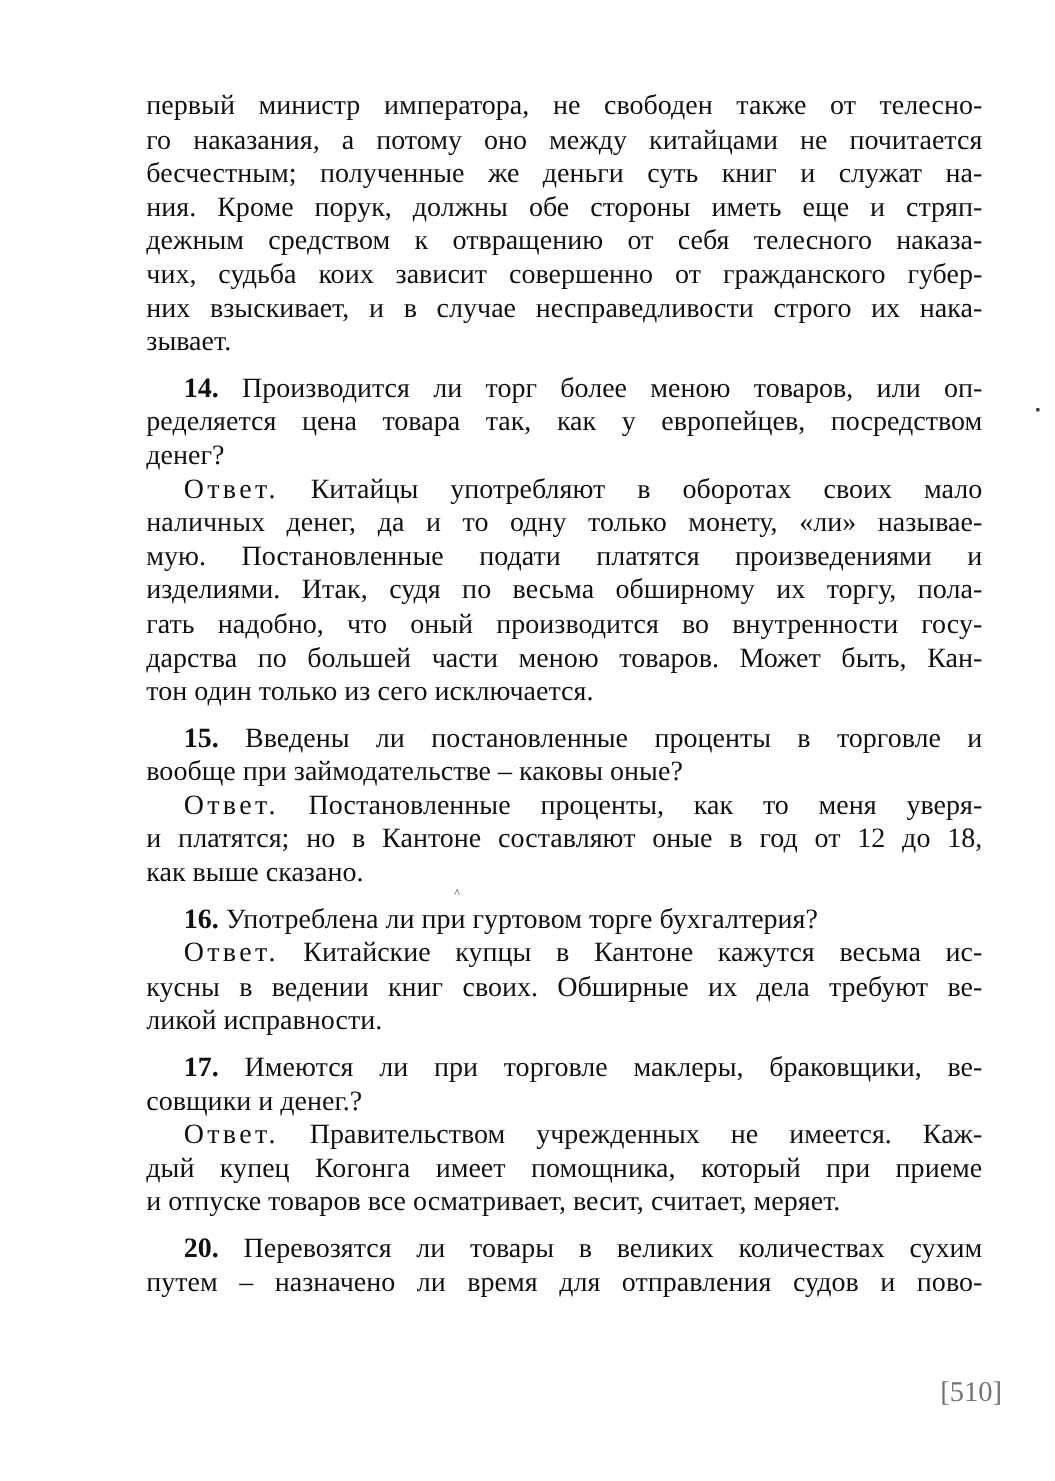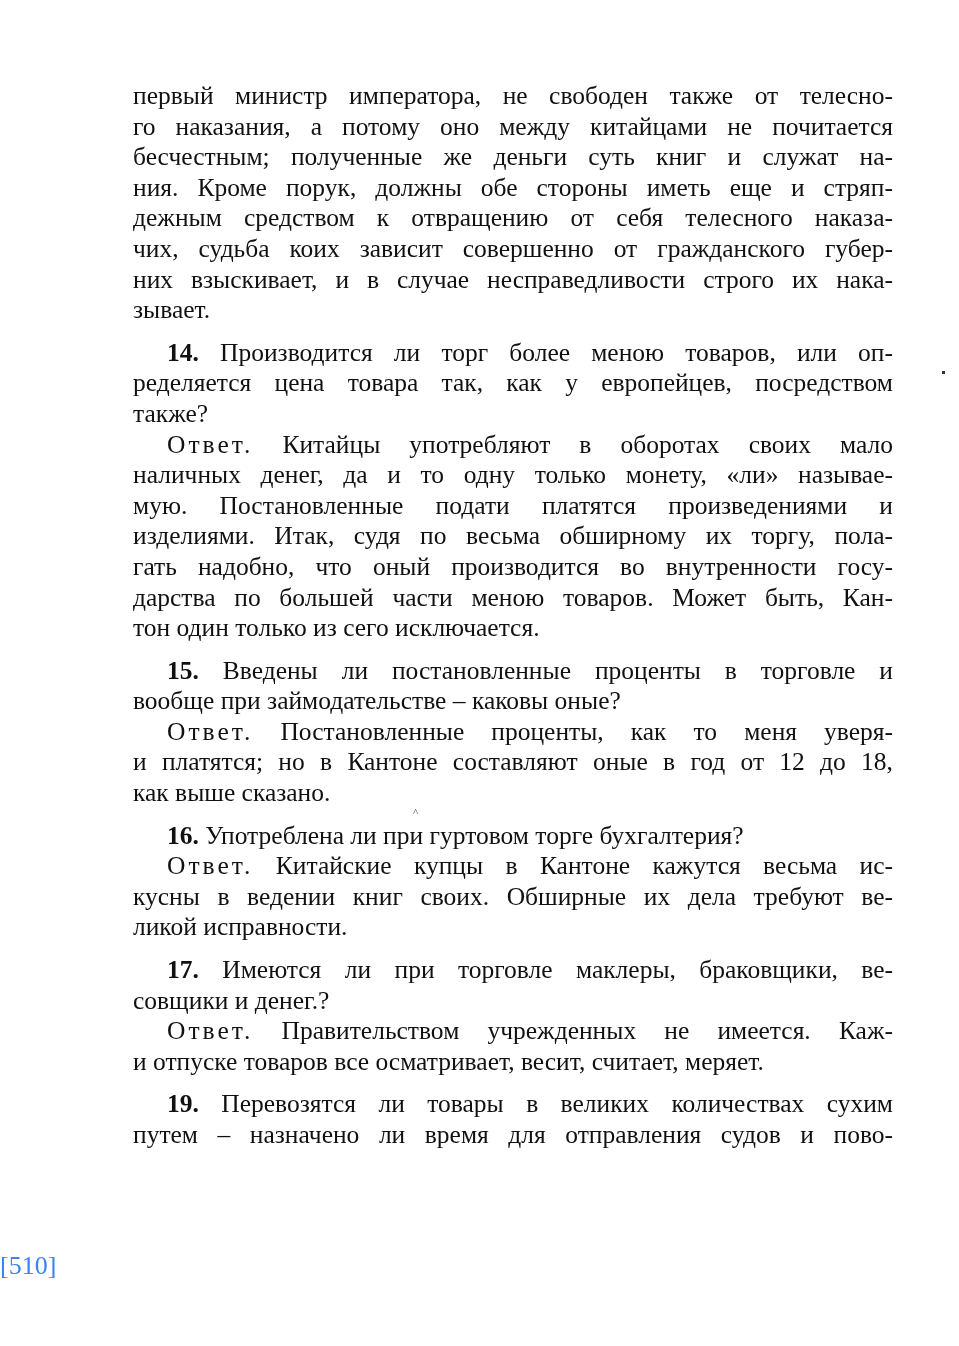--- a/index.html
+++ b/index.html
@@ -11,22 +11,22 @@
     text-align: justify; text-align-last: left; margin-top: 40px;
   }
   .line { display: block; white-space: nowrap; text-align: justify; text-align-last: justify; }
   .line.last { text-align-last: left; }
   .ind { padding-left: 34px; }
   .para { margin: 0; }
   .gap { height: 12px; }
   .num { font-weight: bold; }
   .answer-label { letter-spacing: 3px; }
   .page-num {
-    position: absolute; left: 0; width: 911px; top: 1251px; text-align: left;
-    font-family: "Liberation Serif", "DejaVu Serif", serif; font-size: 26px; color: #3b82f6;
+    position: absolute; left: 0; width: 911px; top: 1251px; text-align: right;
+    font-family: "Liberation Serif", "DejaVu Serif", serif; font-size: 26px; color: #737373;
   }
   .speck { position: absolute; left: 942px; top: 371px; width: 3px; height: 3px; background: #333; }
   .caret { position: absolute; left: 413px; top: 806px; font-size: 11px; color: #444;
     font-family: "Liberation Serif", serif; }
 </style>
 </head>
 <body>
 
 <div class="page">
   <div class="para">
@@ -38,21 +38,21 @@
     <span class="line">чих, судьба коих зависит совершенно от гражданского губер-</span>
     <span class="line">них взыскивает, и в случае несправедливости строго их нака-</span>
     <span class="line last">зывает.</span>
   </div>
 
   <div id="sections">
       <div class="gap"></div>
       <div class="para">
         <span class="line ind"><span class="num">14.</span> <span>Производится ли торг более меною товаров, или оп-</span></span>
         <span class="line"><span>ределяется цена товара так, как у европейцев, посредством</span></span>
-        <span class="line last"><span>также?</span></span>
+        <span class="line last"><span>денег?</span></span>
       </div>
       <div class="para">
         <span class="line ind"><span class="answer-label">Ответ.</span>  <span>Китайцы употребляют в оборотах своих мало</span></span>
         <span class="line"><span>наличных денег, да и то одну только монету, «ли» называе-</span></span>
         <span class="line"><span>мую. Постановленные подати платятся произведениями и</span></span>
         <span class="line"><span>изделиями. Итак, судя по весьма обширному их торгу, пола-</span></span>
         <span class="line"><span>гать надобно, что оный производится во внутренности госу-</span></span>
         <span class="line"><span>дарства по большей части меною товаров. Может быть, Кан-</span></span>
         <span class="line last"><span>тон один только из сего исключается.</span></span>
       </div>
@@ -75,25 +75,26 @@
         <span class="line"><span>кусны в ведении книг своих. Обширные их дела требуют ве-</span></span>
         <span class="line last"><span>ликой исправности.</span></span>
       </div>
       <div class="gap"></div>
       <div class="para">
         <span class="line ind"><span class="num">17.</span> <span>Имеются ли при торговле маклеры, браковщики, ве-</span></span>
         <span class="line last"><span>совщики и денег.?</span></span>
       </div>
       <div class="para">
         <span class="line ind"><span class="answer-label">Ответ.</span>  <span>Правительством учрежденных не имеется. Каж-</span></span>
+        <span class="line"><span>дый купец Когонга имеет помощника, который при приеме</span></span>
         <span class="line last"><span>и отпуске товаров все осматривает, весит, считает, меряет.</span></span>
       </div>
       <div class="gap"></div>
       <div class="para">
-        <span class="line ind"><span class="num">19.</span> <span>Перевозятся ли товары в великих количествах сухим</span></span>
+        <span class="line ind"><span class="num">20.</span> <span>Перевозятся ли товары в великих количествах сухим</span></span>
         <span class="line"><span>путем – назначено ли время для отправления судов и пово-</span></span>
       </div>
     </div>
 </div>
 
 <div class="speck"></div>
 <div class="caret">^</div>
 
 <div class="page-num">[510]</div>
 

